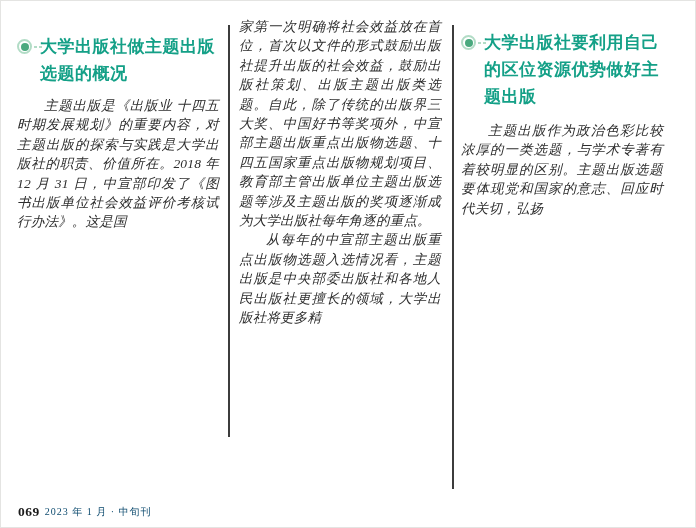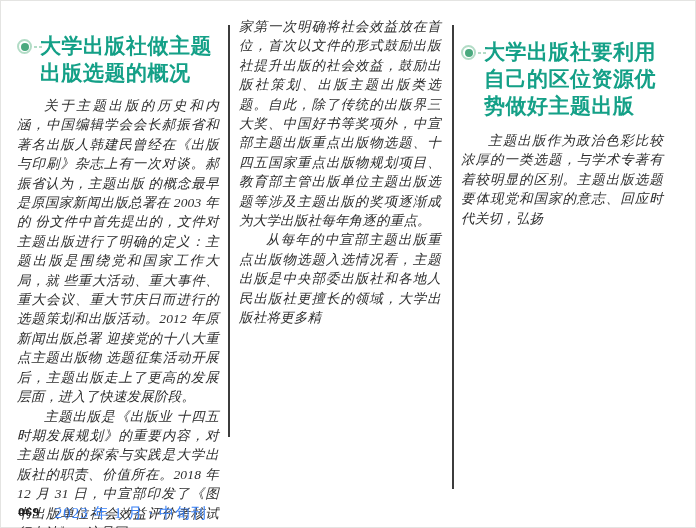--- a/index.html
+++ b/index.html
@@ -31,24 +31,24 @@
     letter-spacing: 0.2px;
     font-style: italic;
   }
   .col p.cont { text-indent: 0; }
 
   .section-heading {
     display: flex;
     align-items: flex-start;
     margin: 0 0 9px 0;
   }
-  #col3 .section-heading { margin: 22px 0 11px 0; }
+  #col3 .section-heading { margin: 12px 0 11px 0; }
 
   .heading-text {
-    font-size: 21px;
+    font-size: 17px;
     line-height: 27px;
     font-weight: bold;
     color: #14a087;
     letter-spacing: 0.5px;
     text-align: left;
   }
 
   .bullet-icon {
     position: relative;
     flex: none;
@@ -83,46 +83,45 @@
     background: #3c3c3c;
   }
   #divider-1 { left: 228px; top: 25px; height: 412px; }
   #divider-2 { left: 452px; top: 25px; height: 464px; }
 
   .footer {
     position: absolute;
     left: 18px;
     top: 504px;
     display: flex;
-    align-items: flex-start;
-    gap: 15px;
+    align-items: center;
+    gap: 5px;
   }
   .page-number {
     font-size: 13.5px;
     font-weight: bold;
     color: #1c1c1c;
     letter-spacing: 0.5px;
   }
   .issue-label {
-    font-size: 15px;
-    color: #3b82f6;
+    font-size: 10px;
+    color: #0c4a6e;
     letter-spacing: 1px;
   }
 </style>
 </head>
 <body>
 
 <div class="page">
 
   <div class="col" id="col1">
     <div class="section-heading">
       <span class="bullet-icon"></span>
       <span class="heading-text">大学出版社做主题出版选题的概况</span>
     </div>
-    <p>关于主题出版的历史和内涵，中国编辑学会会长郝振省和著名出版人韩建民曾经在《出版与印刷》杂志上有一次对谈。郝振省认为，主题出版 的概念最早是原国家新闻出版总署在 2003 年的 份文件中首先提出的，文件对主题出版进行了明确的定义：主题出版是围绕党和国家工作大局，就 些重大活动、重大事件、重大会议、重大节庆日而进行的选题策划和出版活动。2012 年原新闻出版总署 迎接党的十八大重点主题出版物 选题征集活动开展后，主题出版走上了更高的发展层面，进入了快速发展阶段。</p>
     <p>主题出版是《出版业 十四五 时期发展规划》的重要内容，对主题出版的探索与实践是大学出版社的职责、价值所在。2018 年 12 月 31 日，中宣部印发了《图书出版单位社会效益评价考核试行办法》。这是国</p>
   </div>
 
   <div class="divider" id="divider-1"></div>
 
   <div class="col" id="col2">
     <p class="cont">家第一次明确将社会效益放在首位，首次以文件的形式鼓励出版社提升出版的社会效益，鼓励出版社策划、出版主题出版类选题。自此，除了传统的出版界三大奖、中国好书等奖项外，中宣部主题出版重点出版物选题、十四五国家重点出版物规划项目、教育部主管出版单位主题出版选题等涉及主题出版的奖项逐渐成为大学出版社每年角逐的重点。</p>
     <p>从每年的中宣部主题出版重点出版物选题入选情况看，主题出版是中央部委出版社和各地人民出版社更擅长的领域，大学出版社将更多精</p>
   </div>
 

